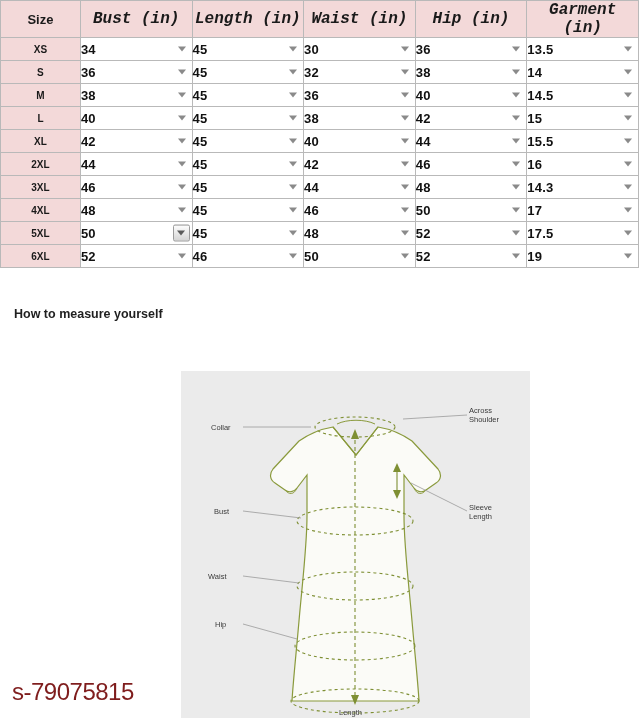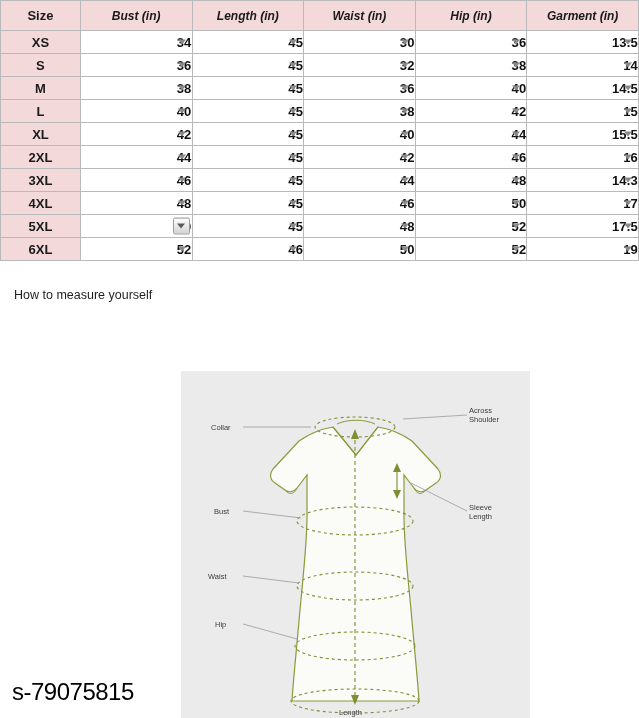--- a/index.html
+++ b/index.html
@@ -33,43 +33,43 @@
     height: 23px;
     font-size: 13px;
     text-align: center;
     vertical-align: middle;
     color: #1a1a1a;
   }
   table.size-chart thead th {
     background: #f3d9d9;
     font-weight: bold;
     font-style: italic;
-    font-family: Liberation Sans, sans-serif;
-    font-size: 12px;
+    font-family: Liberation Mono, monospace;
+    font-size: 16px;
     height: 30px;
   }
   table.size-chart thead th.size-head {
     font-style: normal;
     font-family: "Liberation Sans", sans-serif;
     font-size: 13px;
     font-weight: bold;
   }
   table.size-chart td.size-cell {
     background: #f3d9d9;
     font-weight: bold;
-    font-size: 13px;
+    font-size: 10px;
   }
   col.c-size { width: 68px; }
   col.c-val  { width: 95px; }
 
   .cellwrap {
     position: relative;
     display: flex;
     align-items: center;
-    justify-content: flex-end;
+    justify-content: flex-start;
     height: 100%;
     width: 100%;
   }
   .cellval {
     font-size: 13px;
     font-weight: bold;
     color: #111;
     letter-spacing: .2px;
   }
   .caret {
@@ -110,45 +110,45 @@
     width: 639px;
     text-align: center;
     font-size: 9.5px;
     color: #8d8d8d;
     margin-top: 15px;
     letter-spacing: .2px;
   }
 
   
   .howto {
-    margin-top: 27px;
+    margin-top: 39px;
     margin-left: 14px;
     font-size: 12.5px;
-    font-weight: normal;
+    font-weight: bold;
     color: #1f1f1f;
   }
 
   
   .diagram-wrap {
     position: absolute;
     left: 181px;
     top: 371px;
     width: 349px;
     height: 347px;
     background: #ebebeb;
     overflow: hidden;
   }
   .diagram-wrap svg { display: block; }
 
   .watermark {
     position: absolute;
     left: 12px;
     bottom: 12px;
     font-size: 24px;
-    color: #000000;
+    color: #7f1d1d;
     font-family: "Liberation Sans", sans-serif;
     letter-spacing: -0.5px;
   }
 </style>
 </head>
 <body>
 
 <div class="page">
 
   <table class="size-chart">

